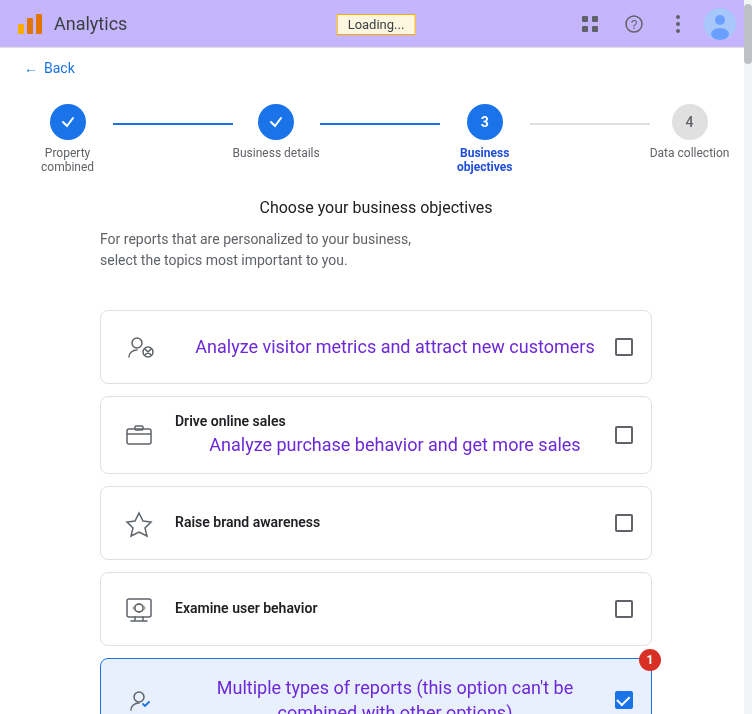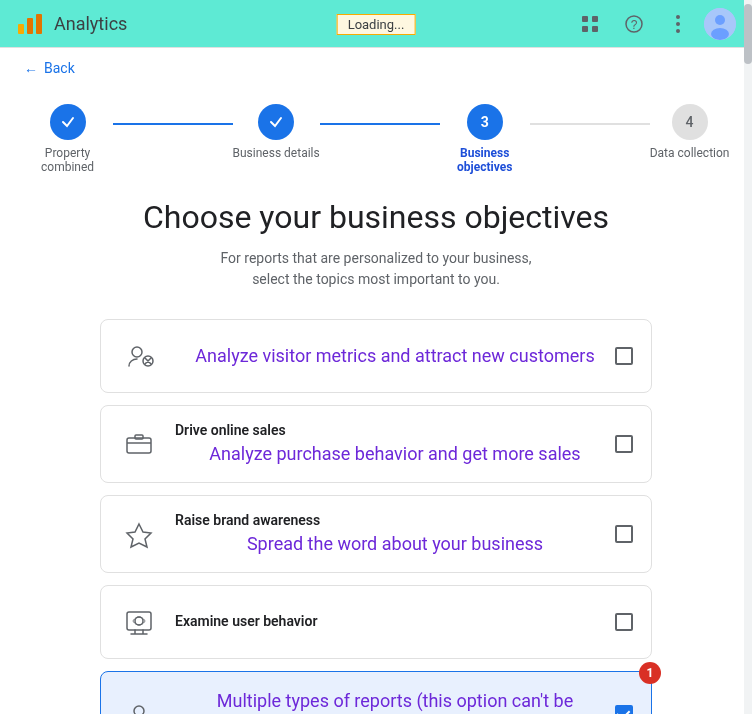--- a/index.html
+++ b/index.html
@@ -4,21 +4,21 @@
   <style>
     * { box-sizing: border-box; margin: 0; padding: 0; }
     body { font-family: 'Google Sans', Roboto, Arial, sans-serif; background: #fff; width: 752px; min-height: 714px; overflow-x: hidden; }
 
     
     .header {
       display: flex;
       align-items: center;
       padding: 0 16px;
       height: 48px;
-      background: #5eead4;
+      background: #c4b5fd;
       border-bottom: 1px solid #e0e0e0;
       position: relative;
     }
     .header-logo {
       display: flex;
       align-items: center;
       gap: 10px;
     }
     .logo-icon {
       width: 28px;
@@ -162,30 +162,30 @@
     }
 
     
     .main-content {
       max-width: 600px;
       margin: 0 auto;
       padding: 16px 24px 24px;
     }
     .page-title {
       text-align: center;
-      font-size: 32px;
+      font-size: 16px;
       font-weight: 400;
       color: #202124;
       margin-bottom: 12px;
     }
     .page-subtitle {
-      text-align: center;
+      text-align: left;
       font-size: 14px;
       color: #5f6368;
-      margin-bottom: 29px;
+      margin-bottom: 39px;
       line-height: 1.5;
     }
 
     
     .option-card {
       display: flex;
       align-items: center;
       border: 1px solid #e0e0e0;
       border-radius: 8px;
       padding: 16px 18px;
@@ -394,21 +394,20 @@
   </div>
 
   <div class="option-card">
     <div class="option-icon">
       <svg width="32" height="32" viewBox="0 0 32 32" fill="none">
         <path d="M16 6 L20 14 L28 15 L22 21 L24 29 L16 25 L8 29 L10 21 L4 15 L12 14 Z" stroke="#5f6368" stroke-width="1.5" fill="none"></path>
       </svg>
     </div>
     <div class="option-text">
       <div class="option-title">Raise brand awareness</div>
-      <div class="option-desc">Spread the word about your business</div>
     </div>
     <div class="option-checkbox"></div>
   </div>
 
   <div class="option-card">
     <div class="option-icon">
       <svg width="32" height="32" viewBox="0 0 32 32" fill="none">
         <rect x="4" y="6" width="24" height="18" rx="2" stroke="#5f6368" stroke-width="1.5" fill="none"></rect>
         <path d="M12 24 v4 M20 24 v4 M8 28 h16" stroke="#5f6368" stroke-width="1.5" stroke-linecap="round"></path>
         <circle cx="16" cy="15" r="4" stroke="#5f6368" stroke-width="1.5" fill="none"></circle>

